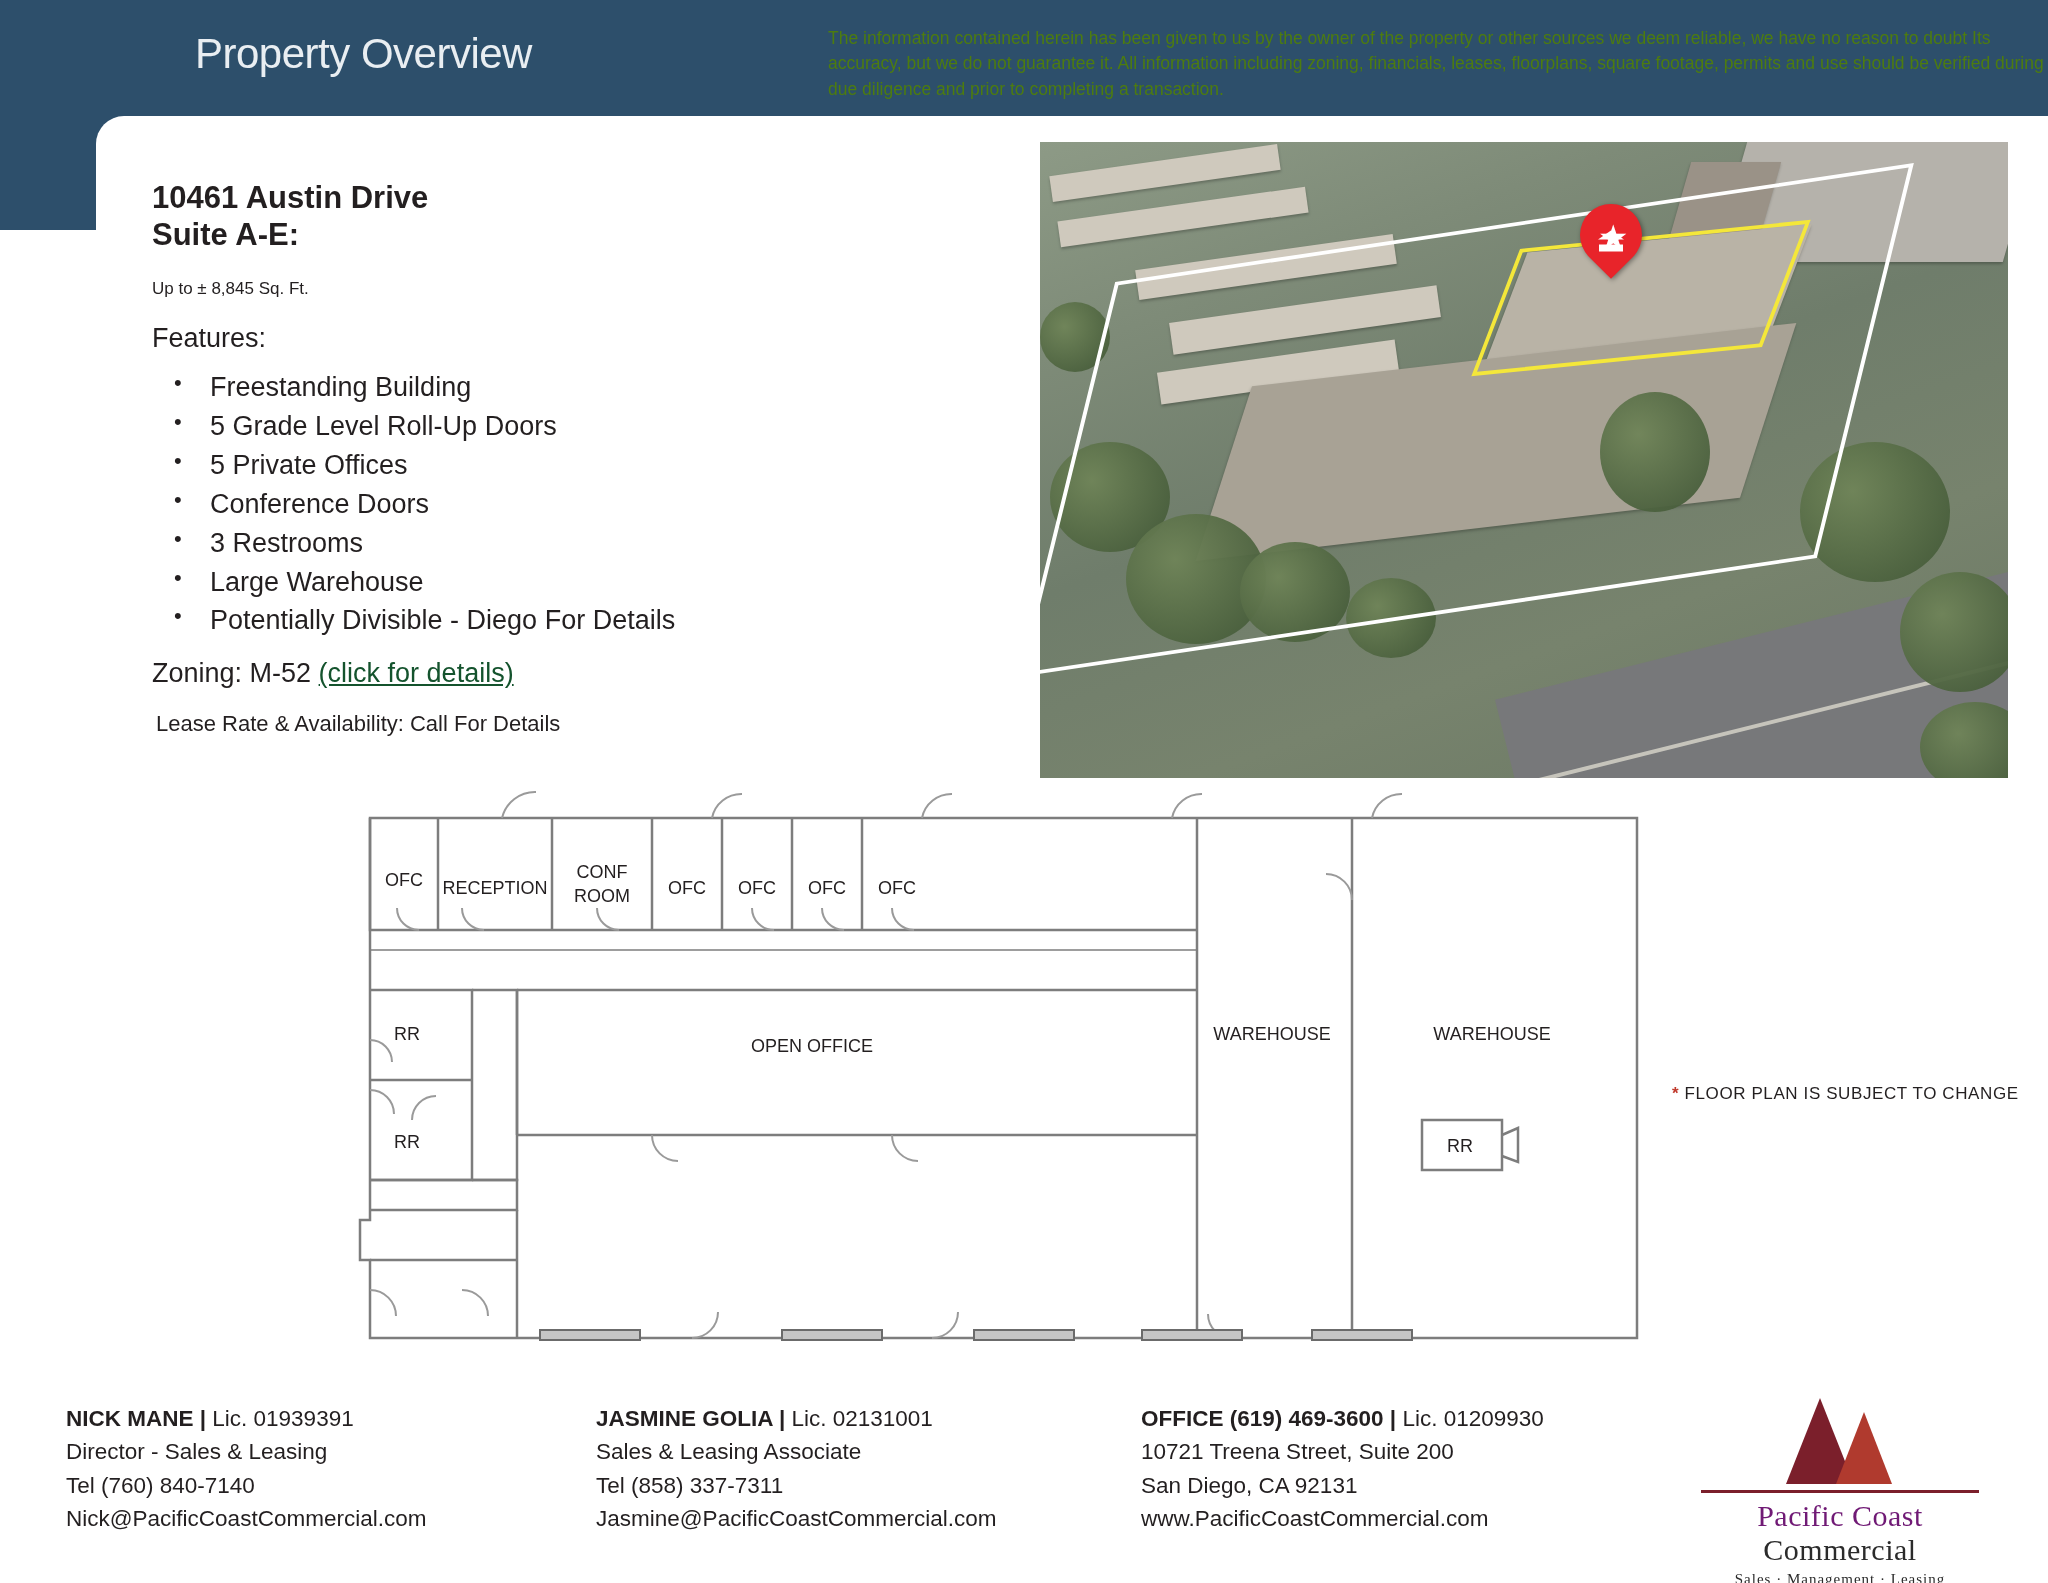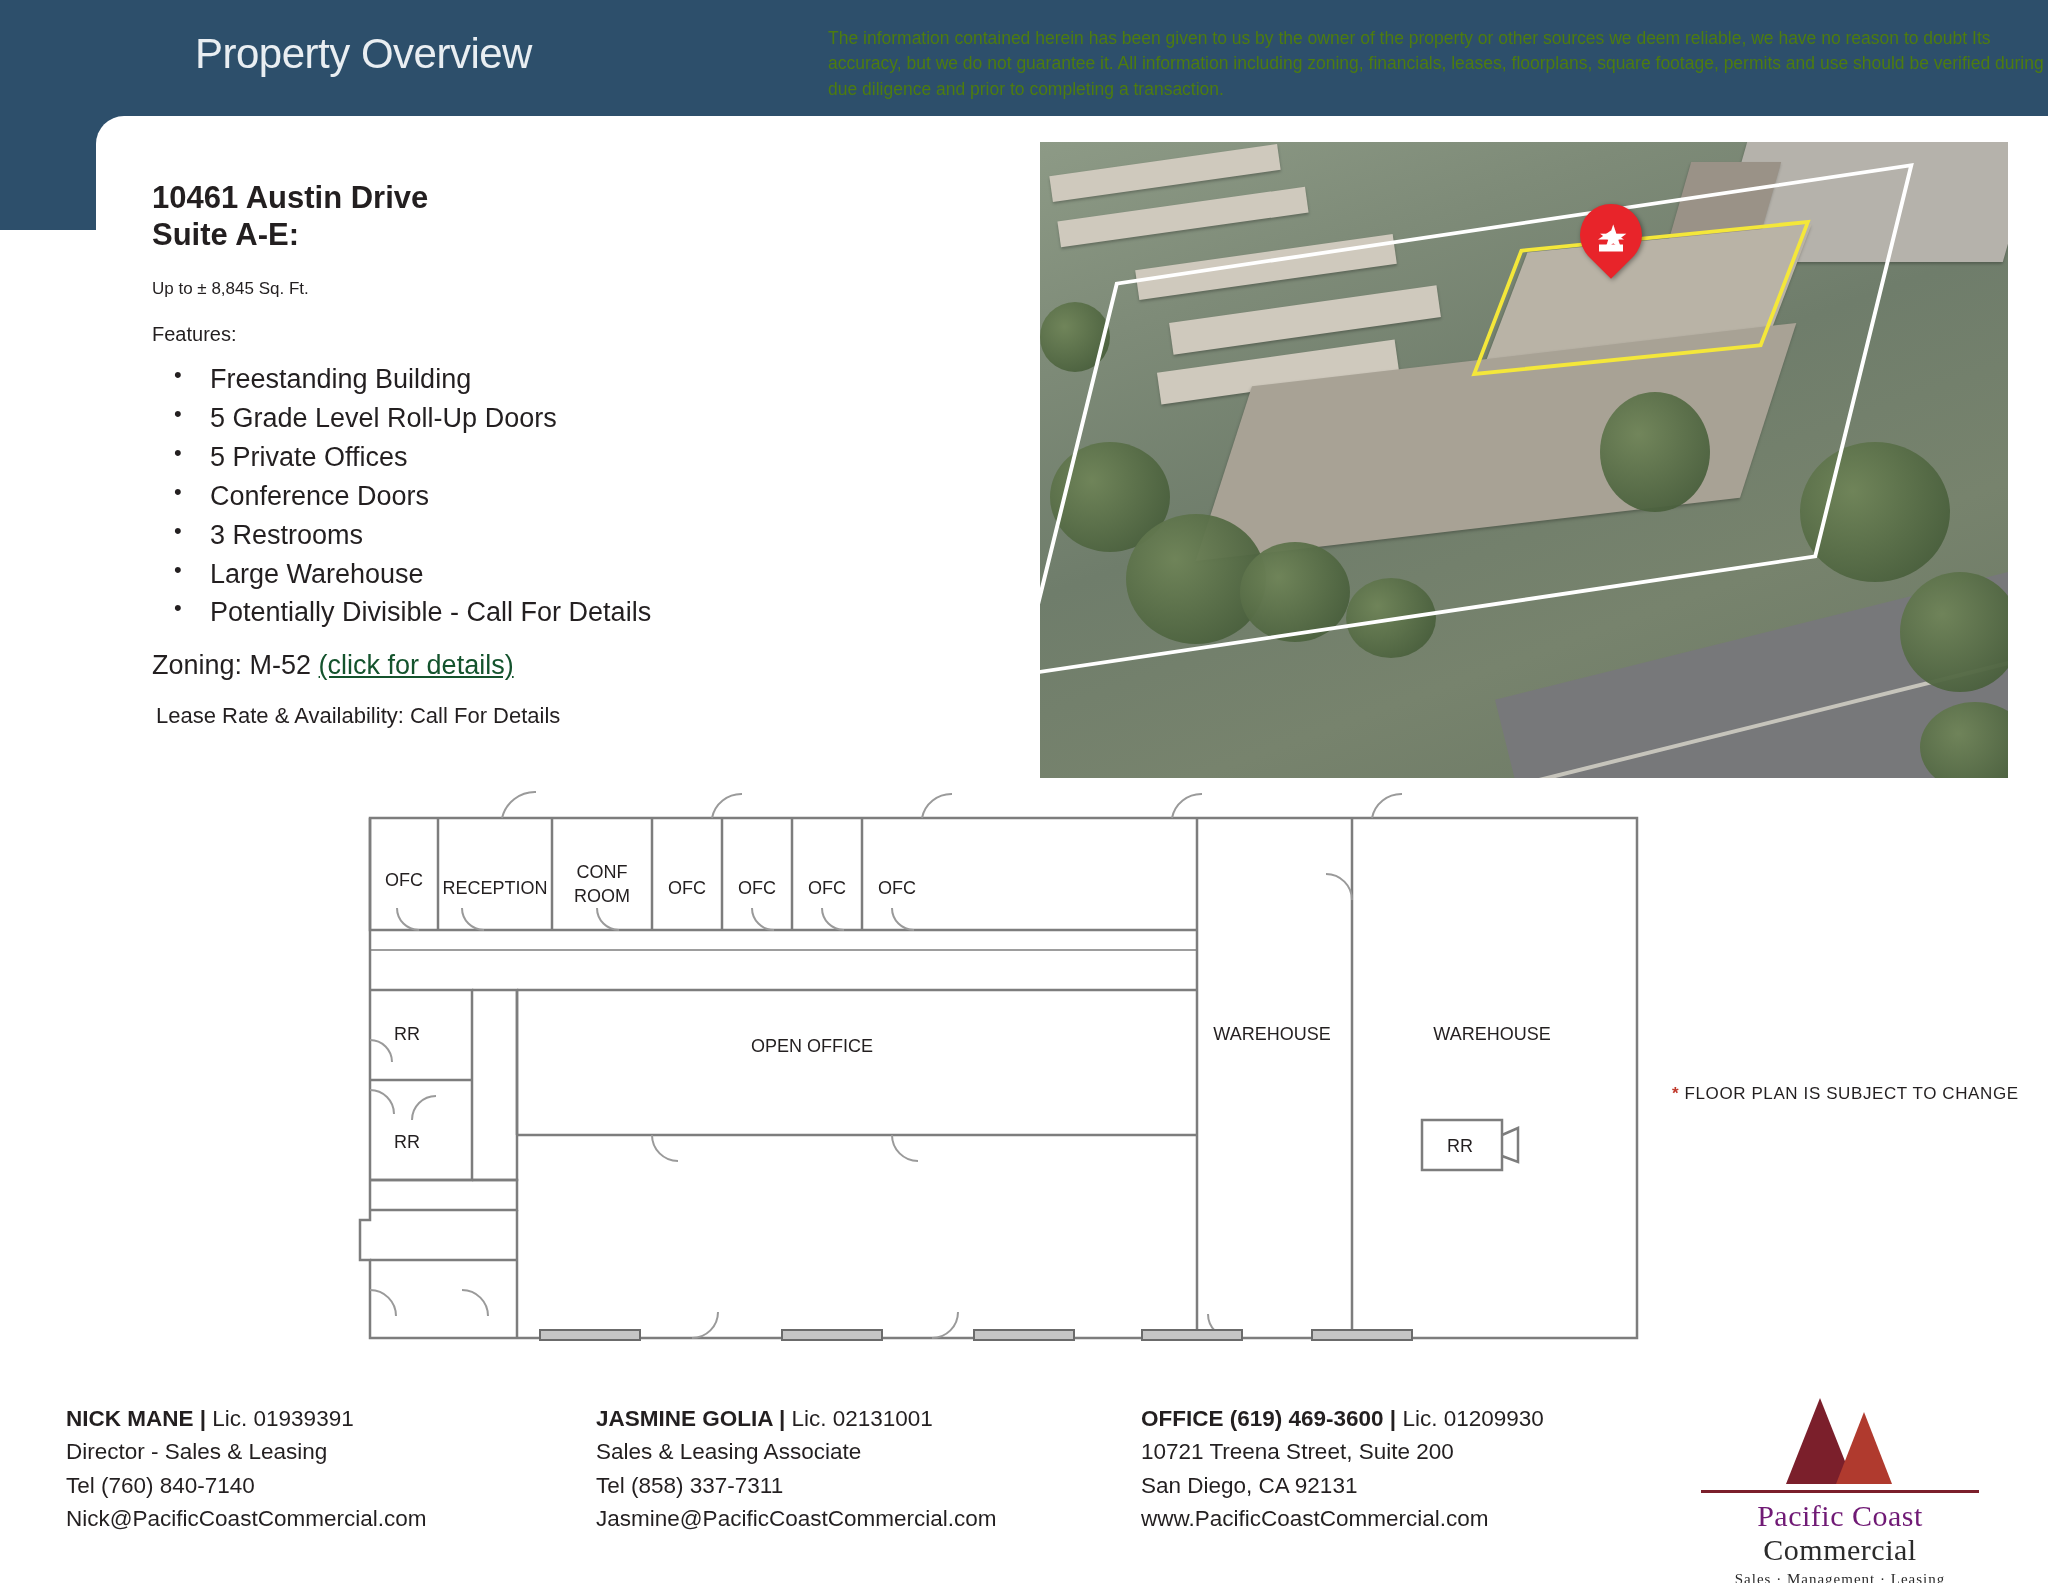--- a/index.html
+++ b/index.html
@@ -60,21 +60,21 @@
     font-size: 31px;
     font-weight: bold;
     line-height: 1.18;
     margin: 0 0 26px 0;
   }
   .sqft {
     font-size: 17px;
     margin: 0 0 24px 0;
   }
   .features-label {
-    font-size: 20px;
+    font-size: 27px;
     margin: 0 0 14px 0;
   }
   ul.features {
     list-style: none;
     margin: 13px 0 18px 0;
     padding: 0;
   }
   ul.features li {
     font-size: 27px;
     line-height: 1.44;
@@ -279,21 +279,21 @@
   </div>
   <p class="sqft">Up to ± 8,845 Sq. Ft.</p>
   <p class="features-label">Features:</p>
   <ul class="features">
     <li>Freestanding Building</li>
     <li>5 Grade Level Roll-Up Doors</li>
     <li>5 Private Offices</li>
     <li>Conference Doors</li>
     <li>3 Restrooms</li>
     <li>Large Warehouse</li>
-    <li>Potentially Divisible - Call For Details</li>
+    <li>Potentially Divisible - Diego For Details</li>
   </ul>
   <p class="zoning">
     <span>Zoning: M-52</span>
     <a href="#">(click for details)</a>
   </p>
   <p class="lease">Lease Rate &amp; Availability: Call For Details</p>
 </div>
 
 <div class="aerial">
   <div class="sky"></div>

